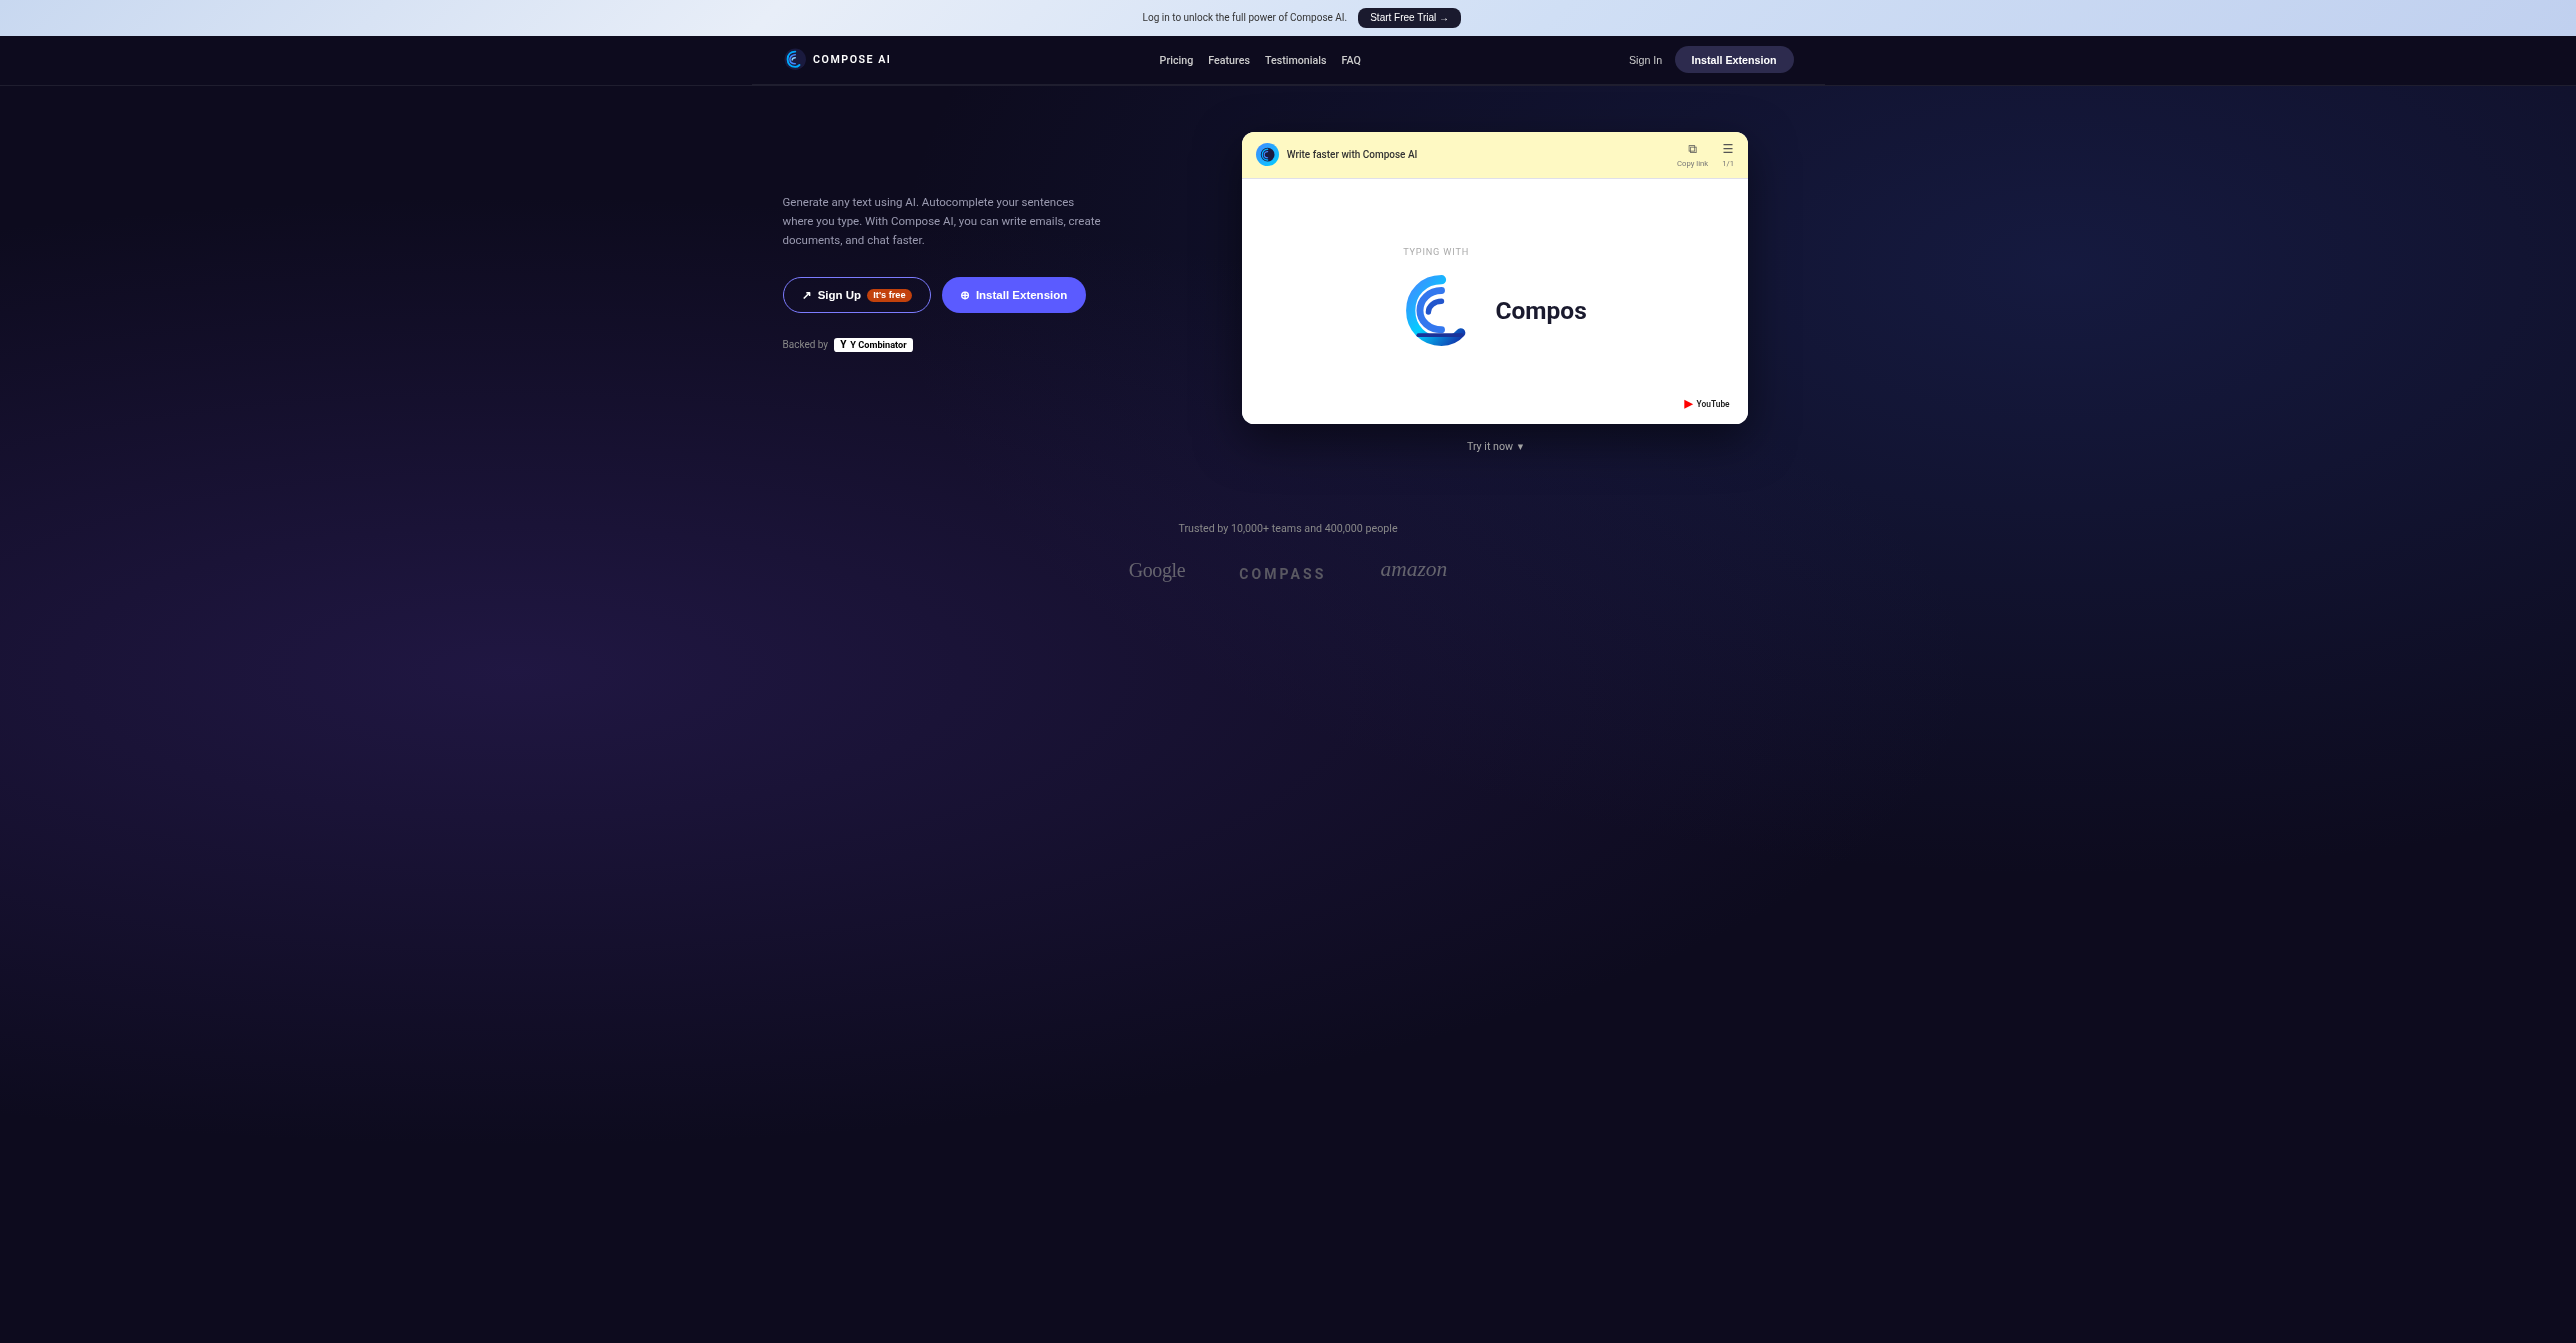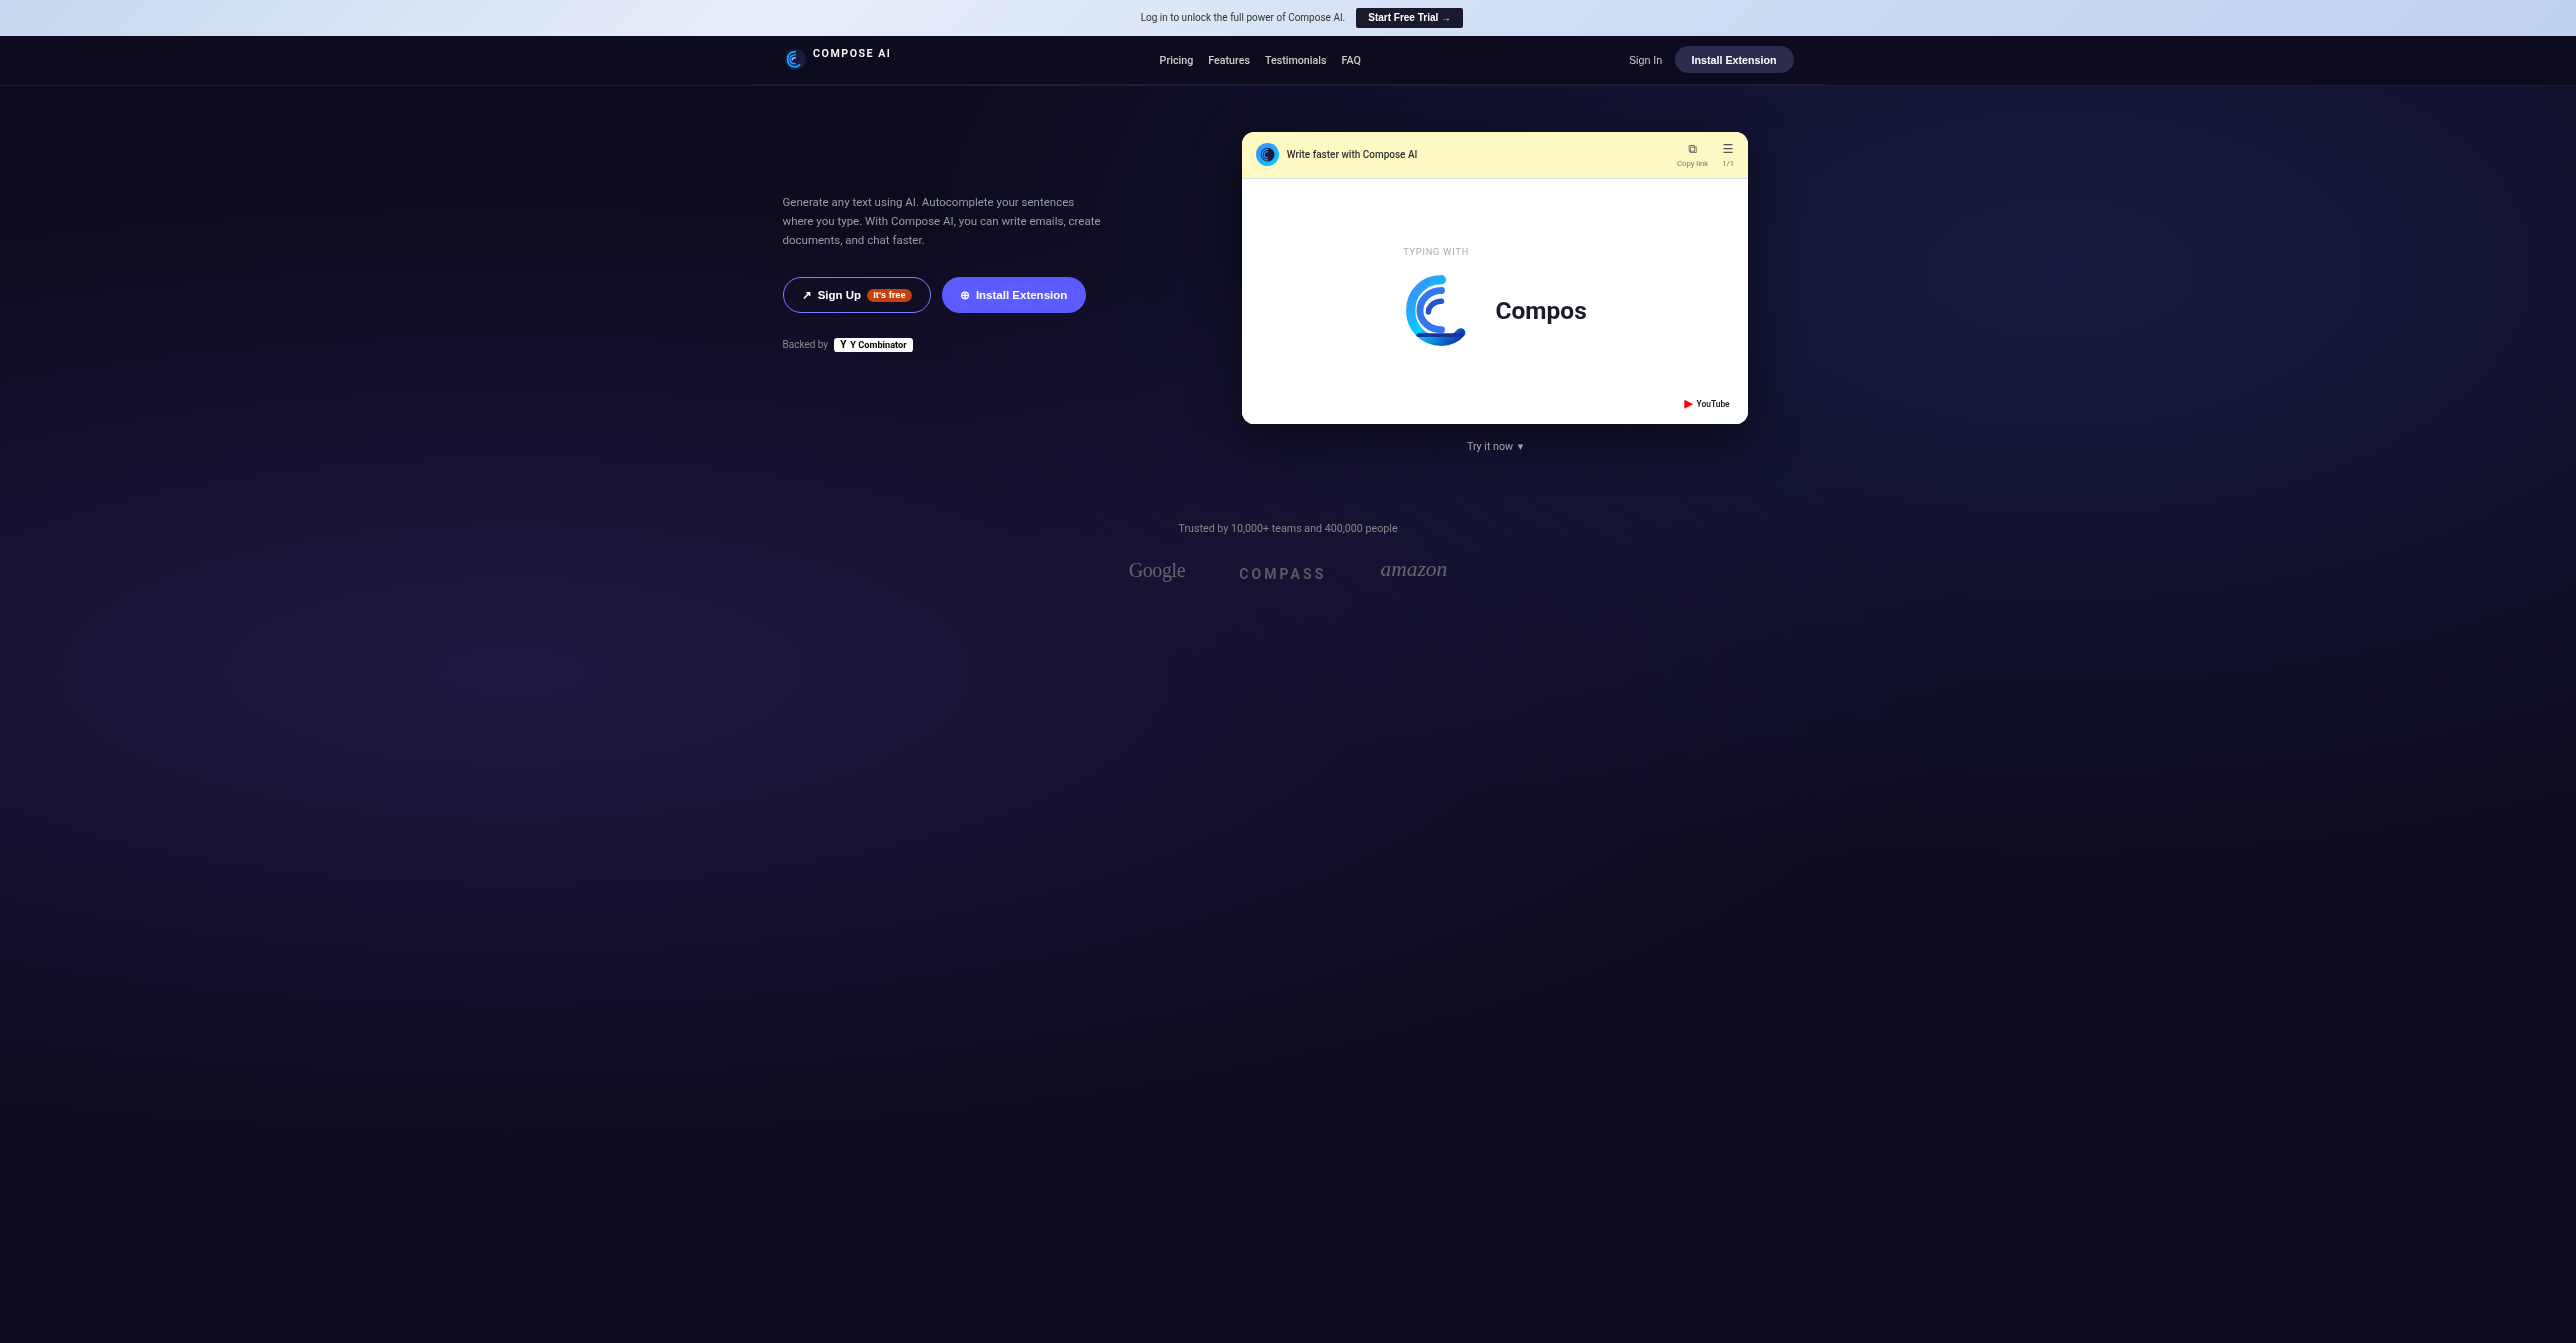--- a/index.html
+++ b/index.html
@@ -27,25 +27,25 @@
     .announcement-bar span {
       font-size: 10px;
       color: #333;
       padding-left: 28px;
     }
 
     .announcement-cta {
       background: #1a1a2e;
       color: #fff;
       border: none;
-      border-radius: 2px;
+      border-radius: 8px;
       padding: 4.6px 12.3px;
       font-size: 10px;
       cursor: pointer;
-      font-weight: 700;
+      font-weight: 400;
     }
 
     
     .navbar {
       background: #0d0b1e;
       border-bottom: 0.8px solid rgba(255,255,255,0.08);
       padding: 0 31px;
       display: flex;
       align-items: center;
       justify-content: space-between;
@@ -54,21 +54,21 @@
       margin: 0 auto;
     }
 
     .navbar-outer {
       background: #0d0b1e;
       border-bottom: 0.8px solid rgba(255,255,255,0.08);
     }
 
     .logo {
       display: flex;
-      align-items: flex-start;
+      align-items: center;
       gap: 6.1px;
       text-decoration: none;
       color: #fff;
     }
 
     .logo-icon {
       width: 24.5px;
       height: 24.5px;
     }
 

